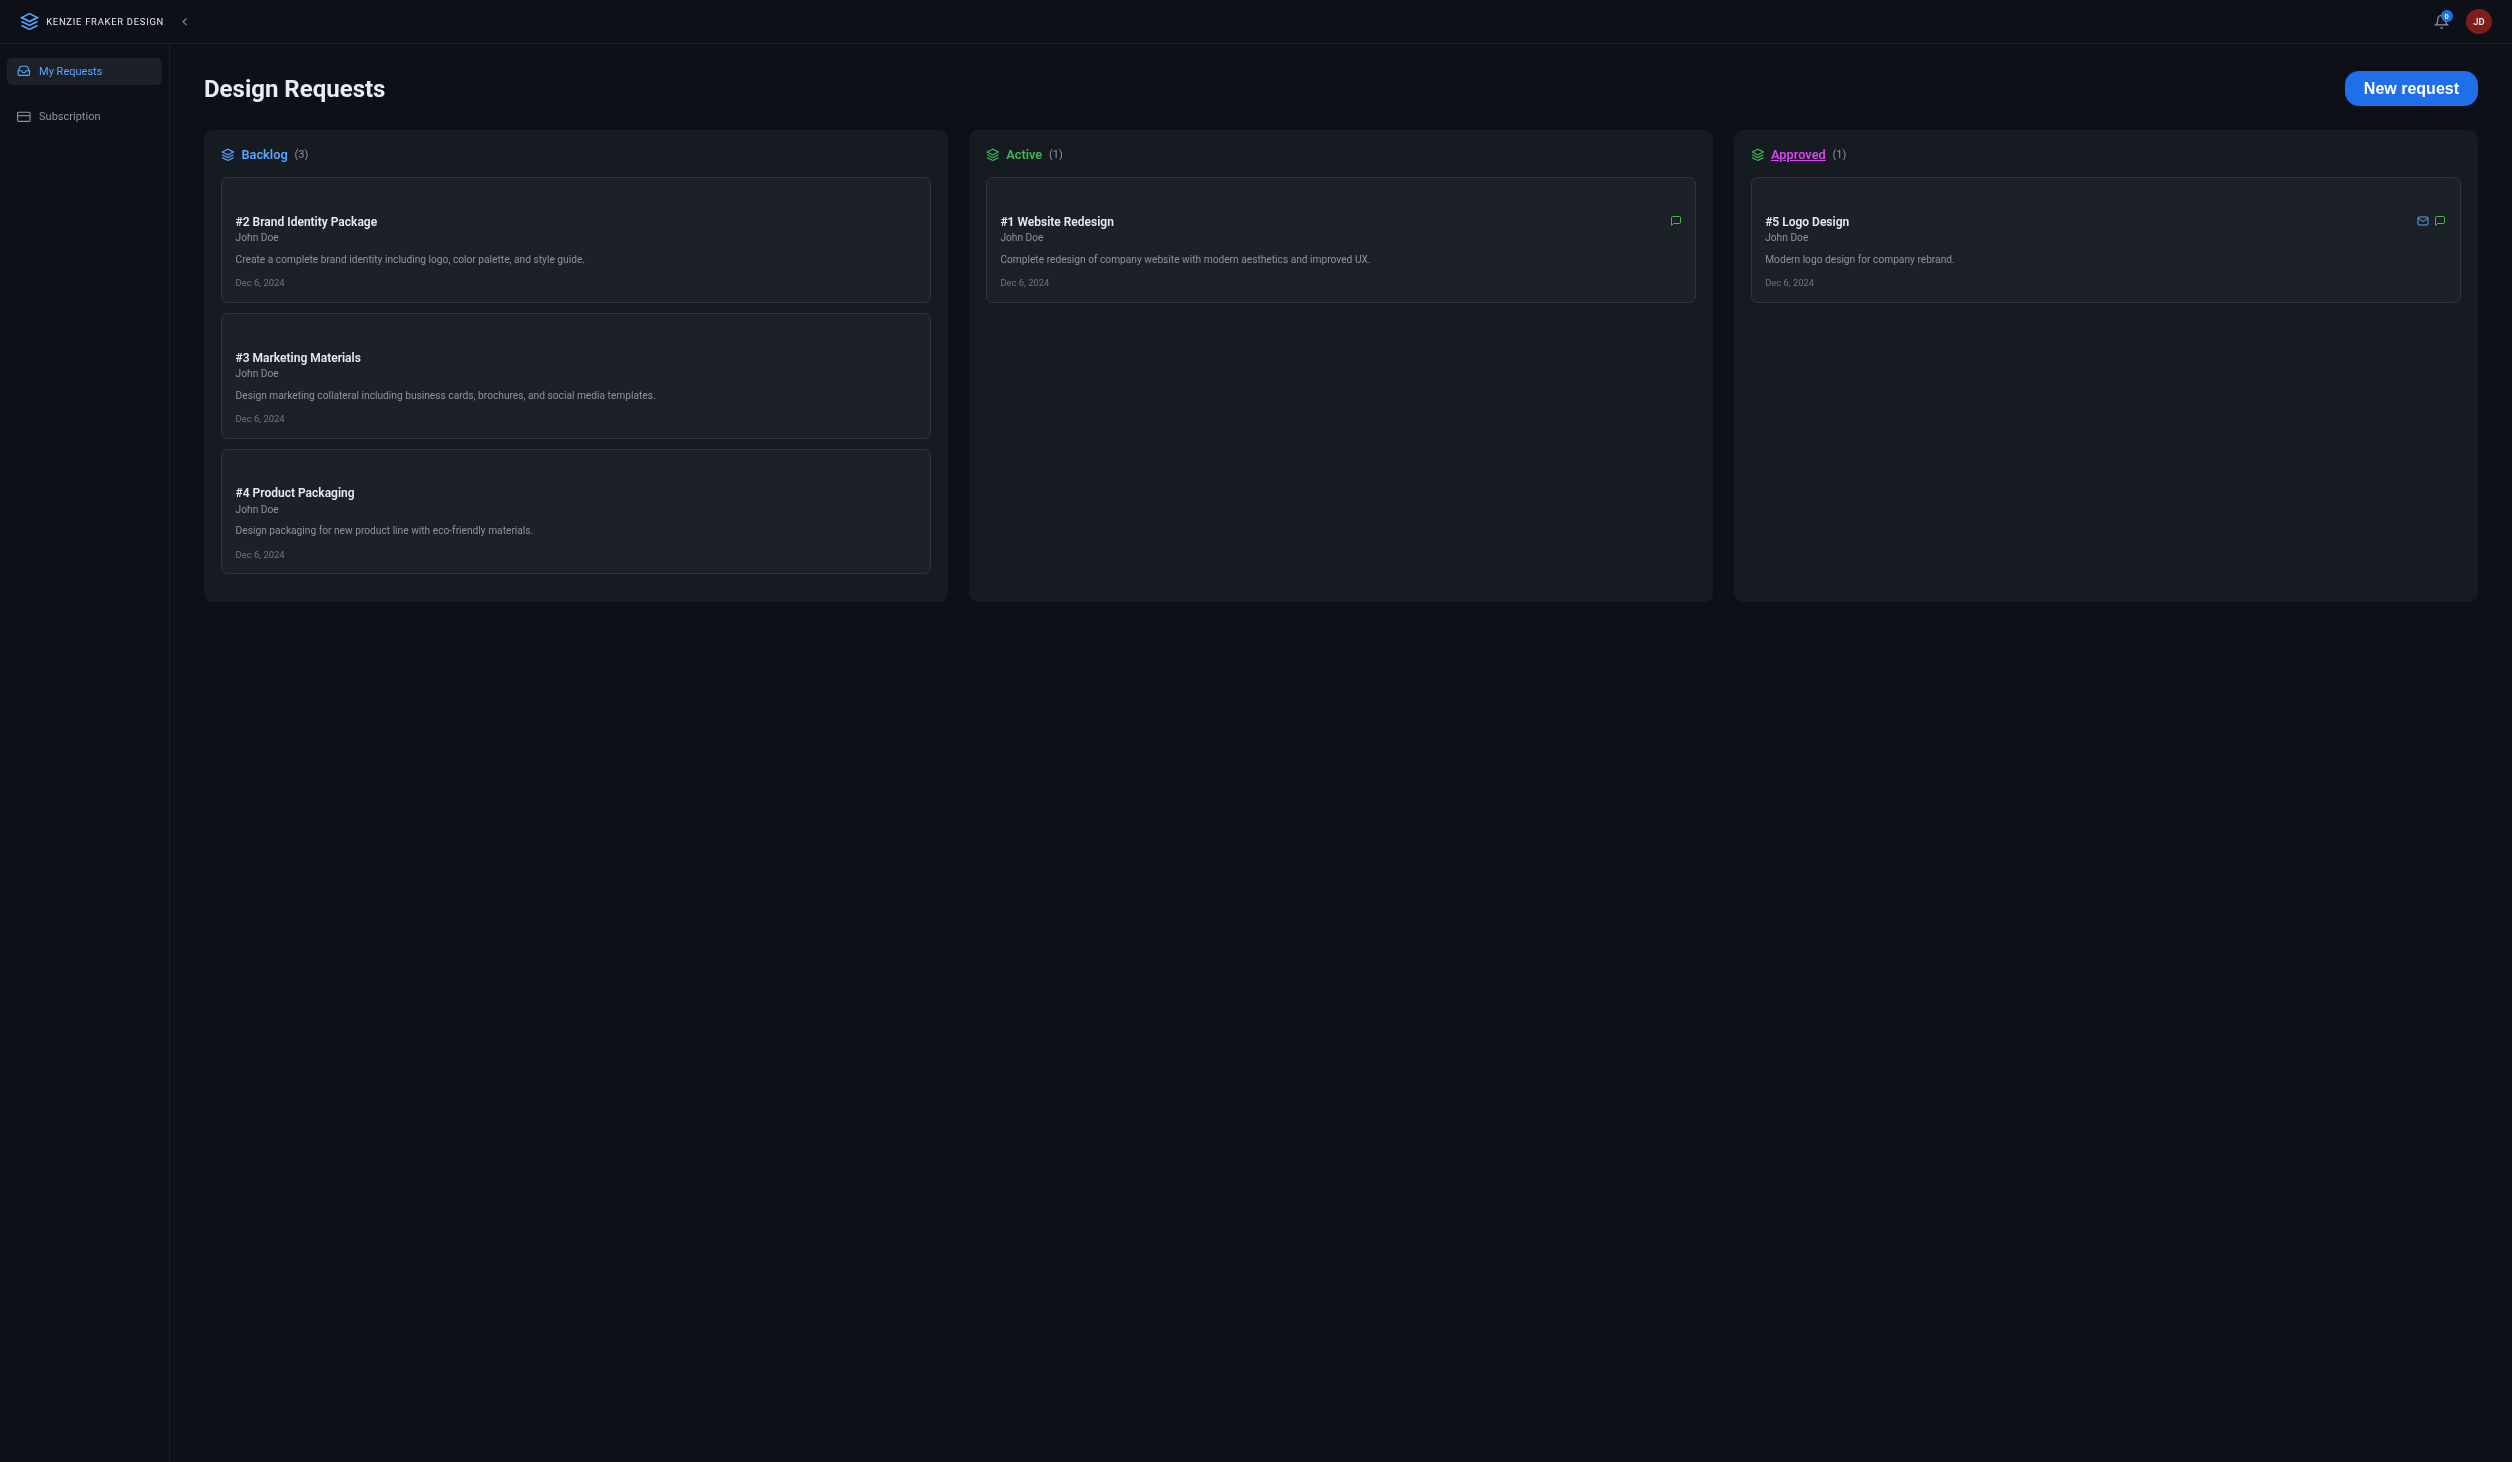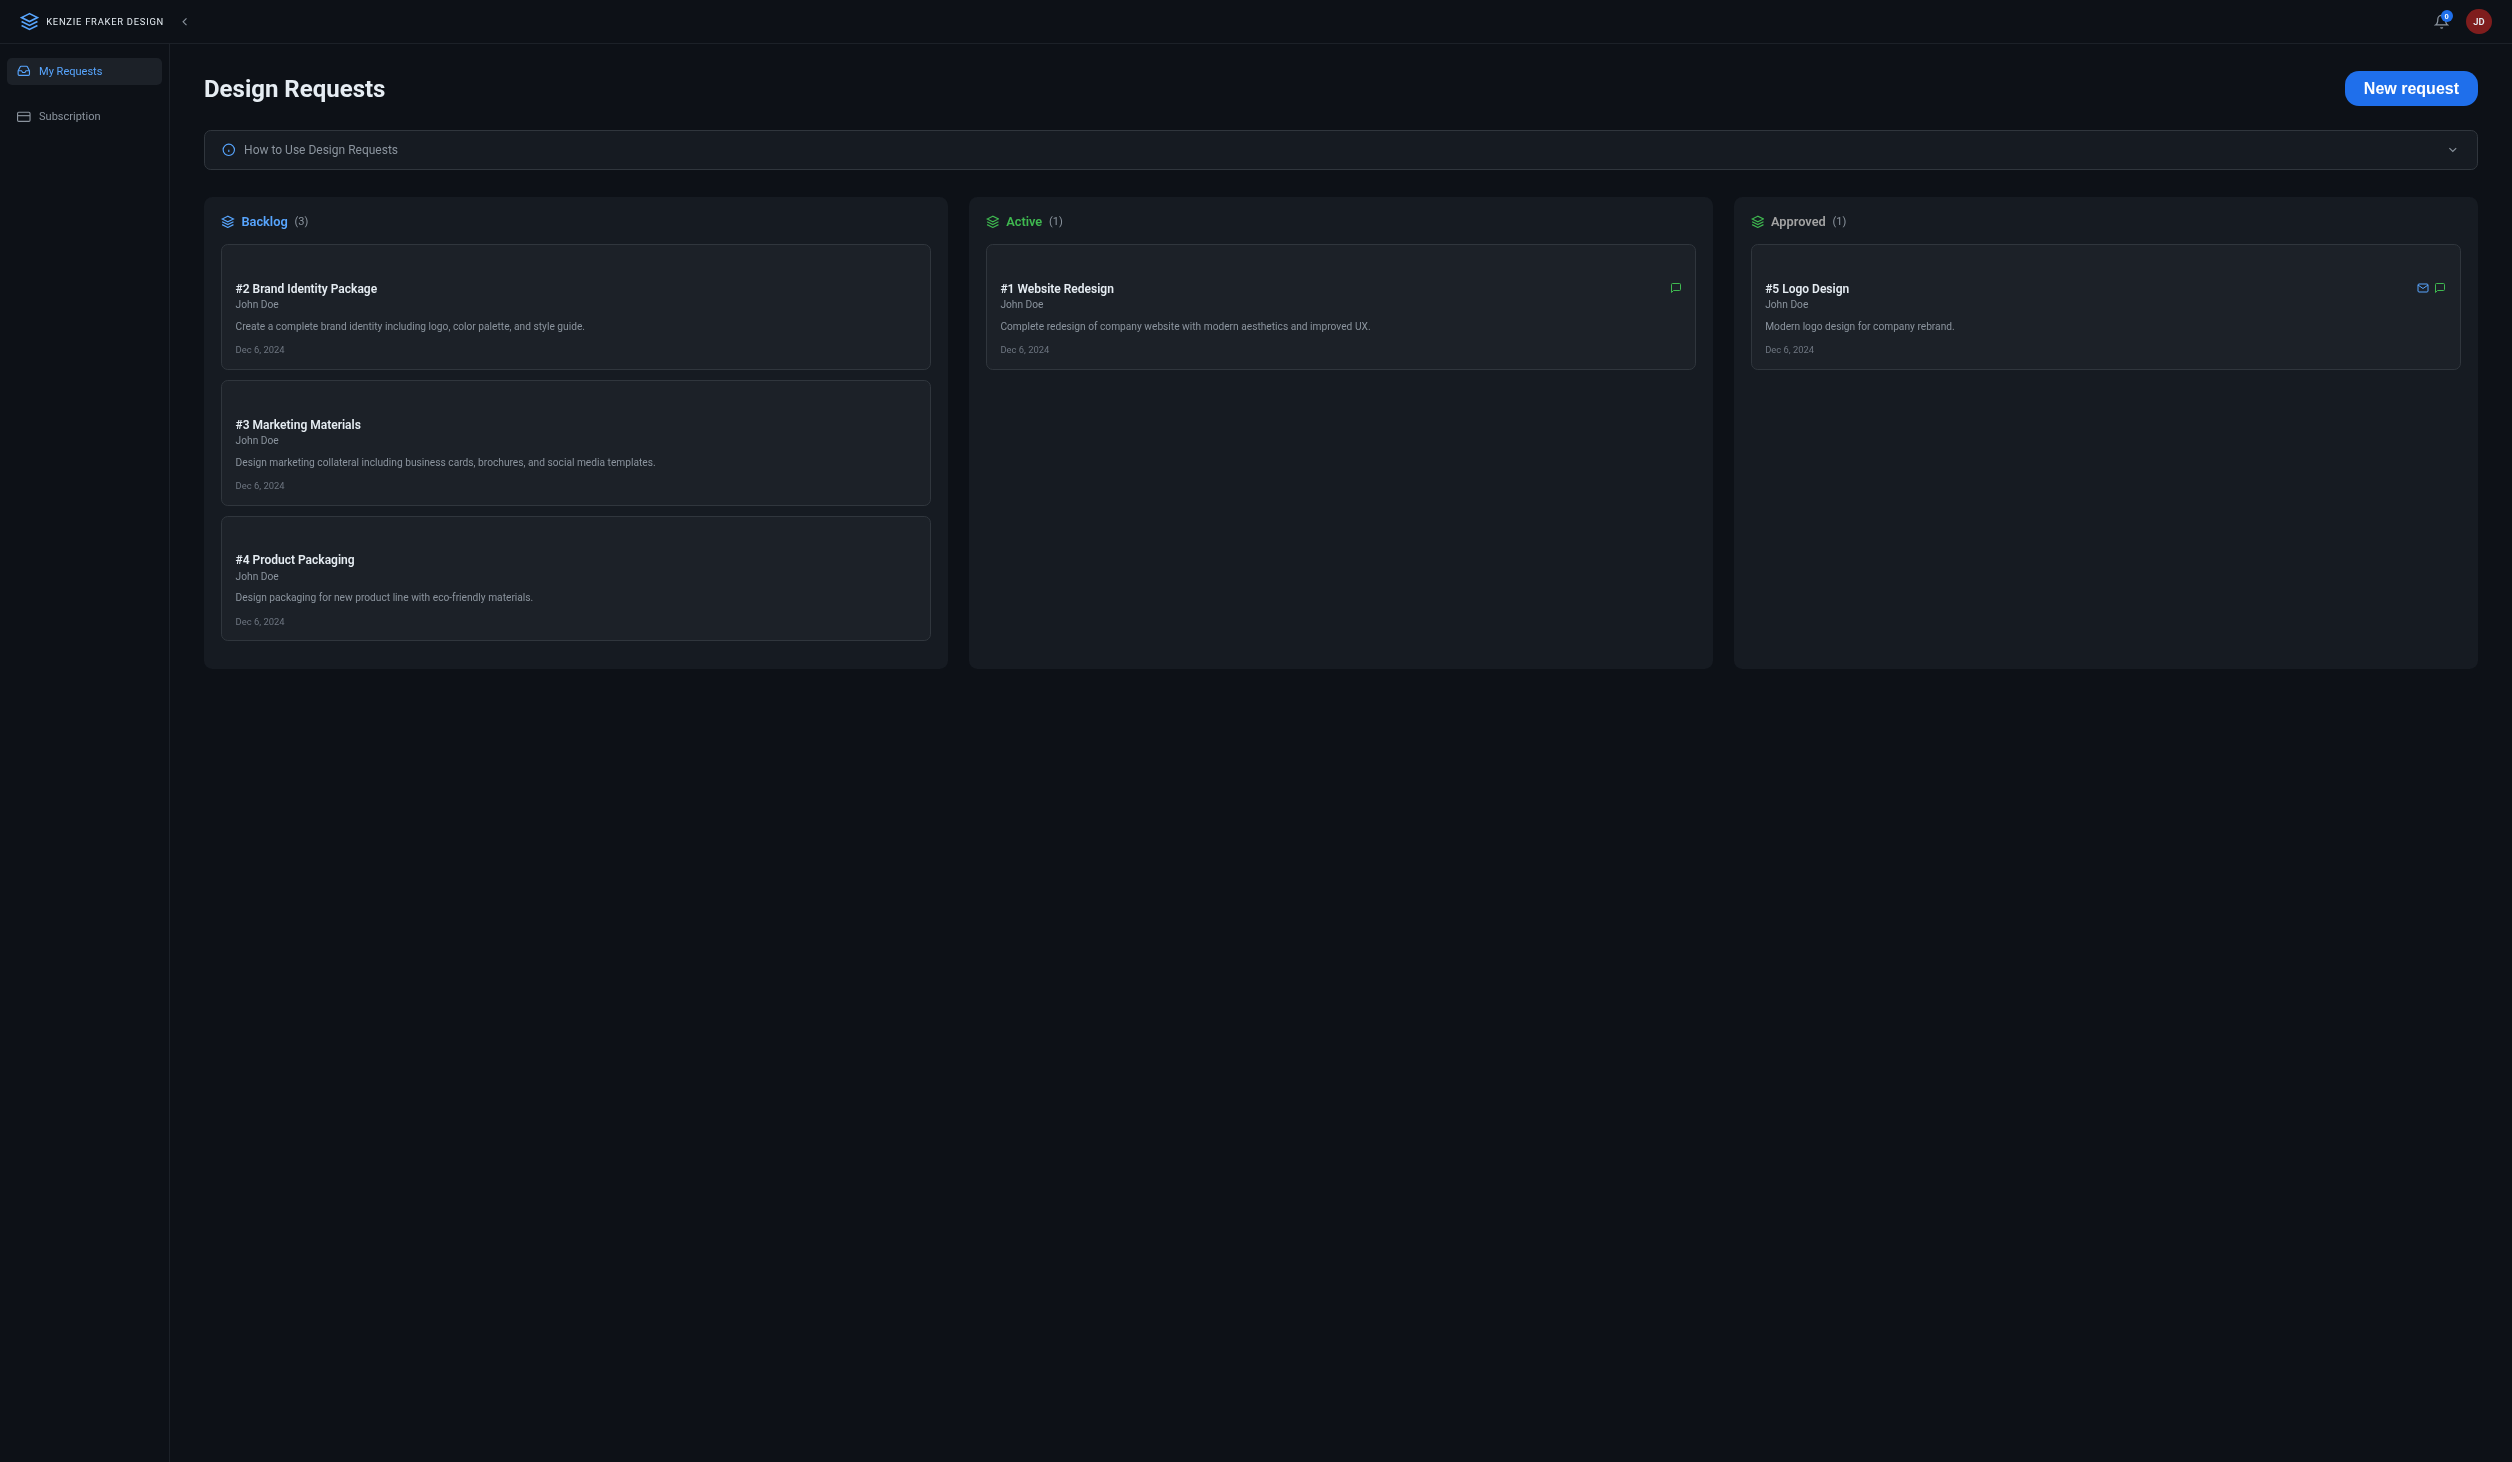--- a/index.html
+++ b/index.html
@@ -215,21 +215,21 @@
       display: flex;
       align-items: center;
       color: #58a6ff;
     }
     .column-title {
       font-size: 12.8px;
       font-weight: 600;
     }
     .column-title.backlog { color: #58a6ff; }
     .column-title.active-col { color: #3fb950; }
-    .column-title.approved { color: #a3a3a3; }
+    .column-title.approved { color: #d946ef; text-decoration: underline; }
     .column-count {
       font-size: 11px;
       color: #8b949e;
     }
 
     
     .card {
       background-color: #1c2128;
       border: 0.9px solid #30363d;
       border-radius: 6.8px;
@@ -331,37 +331,20 @@
     </div>
   </aside>
 
   <main class="main">
 
     <div class="page-header">
       <h1 class="page-title">Design Requests</h1>
       <button class="new-request-btn">New request</button>
     </div>
 
-    <div class="info-banner">
-      <div class="info-banner-left">
-        <span class="info-icon">
-          <svg width="13.6" height="13.6" viewBox="0 0 24 24" fill="none" stroke="currentColor" stroke-width="2">
-            <circle cx="12" cy="12" r="10"></circle>
-            <line x1="12" y1="16" x2="12" y2="12"></line>
-            <line x1="12" y1="8" x2="12.01" y2="8"></line>
-          </svg>
-        </span>
-        <span>How to Use Design Requests</span>
-      </div>
-      <span class="chevron-icon">
-        <svg width="13.6" height="13.6" viewBox="0 0 24 24" fill="none" stroke="currentColor" stroke-width="2">
-          <polyline points="6 9 12 15 18 9"></polyline>
-        </svg>
-      </span>
-    </div>
 
     <div class="kanban">
 
       <div class="kanban-column">
         <div class="column-header">
           <span class="column-icon">
             <svg width="13.6" height="13.6" viewBox="0 0 24 24" fill="none" stroke="currentColor" stroke-width="2">
               <path d="M12 2L2 7l10 5 10-5-10-5zM2 17l10 5 10-5M2 12l10 5 10-5"></path>
             </svg>
           </span>

